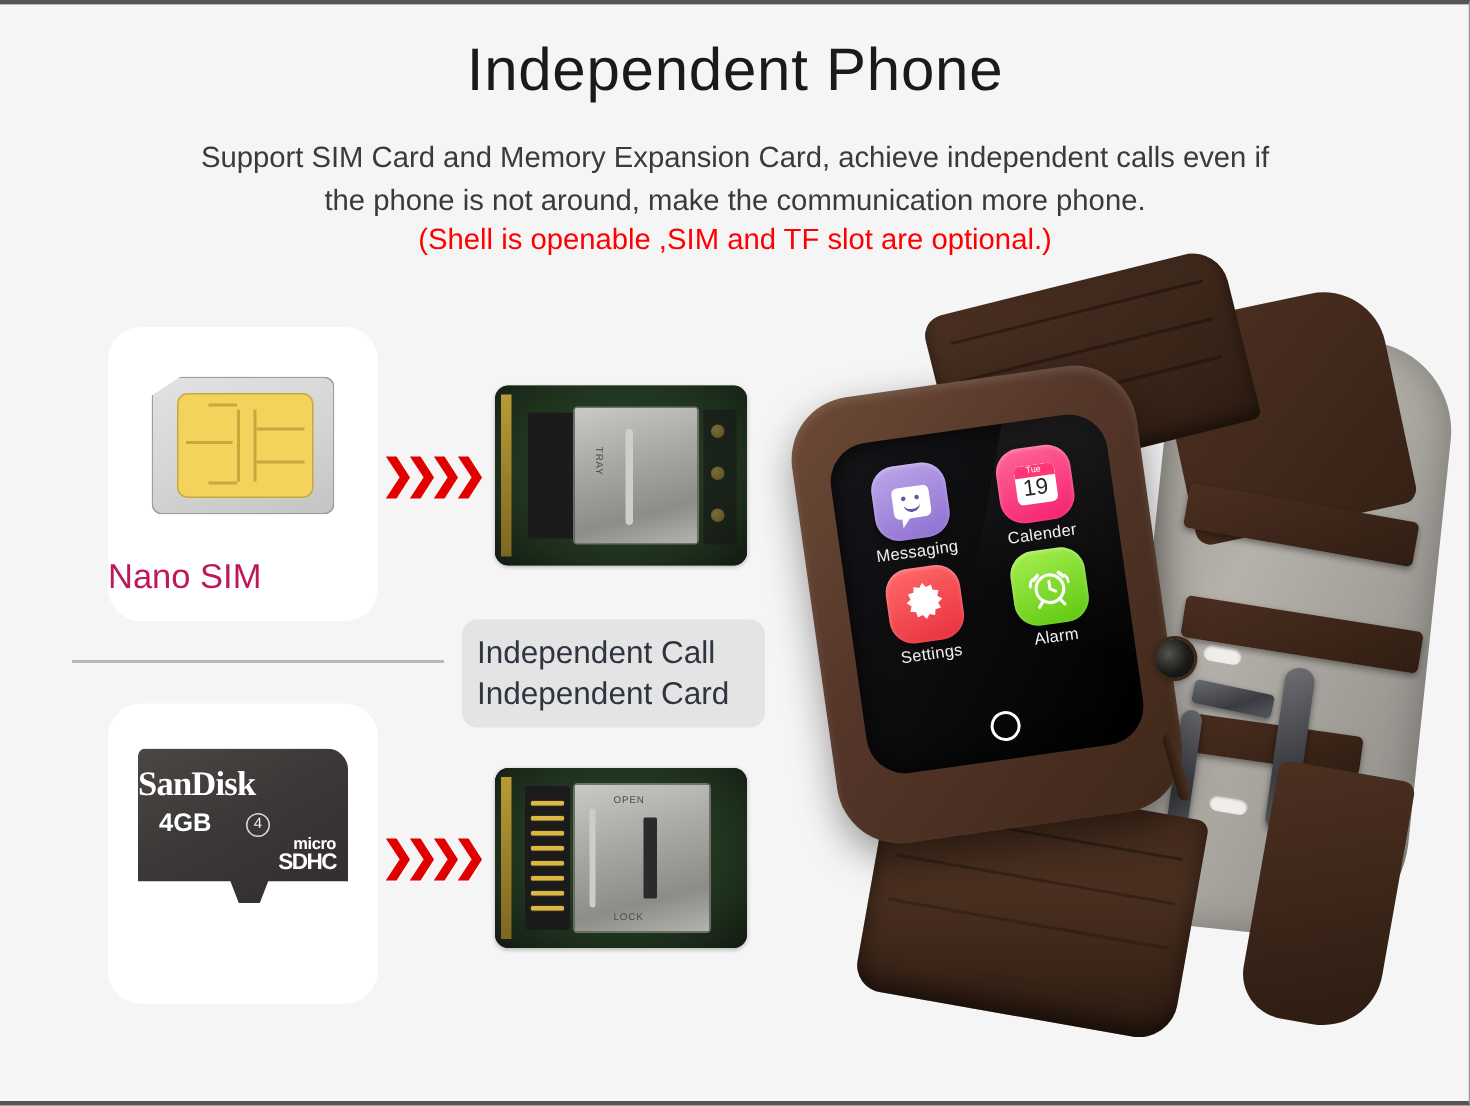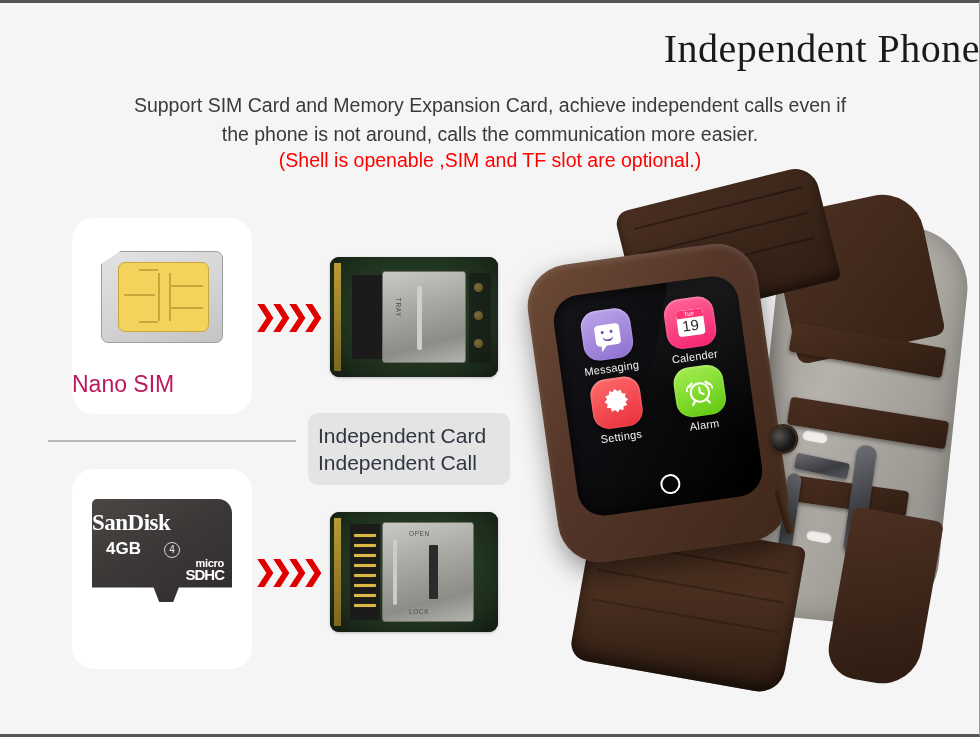--- a/index.html
+++ b/index.html
@@ -11,22 +11,22 @@
     overflow:hidden;
     border-top:3px solid #555;
     border-bottom:3px solid #555;
     border-right:1px solid #9a9a9a;
   }
   #page { position:relative; width:980px; height:731px; background:#f5f5f5; }
 
   
   .title {
     position:absolute; left:0; top:22px; width:980px;
-    text-align:right; font-size:40px; color:#1a1a1a;
-    letter-spacing:0.5px; font-weight:400;font-family:Liberation Serif, serif;
+    text-align:center; font-size:40px; color:#1a1a1a;
+    letter-spacing:0.5px; font-weight:400;
   }
   .subtitle {
     position:absolute; left:50px; top:88px; width:880px;
     text-align:center; font-size:19.5px; color:#3a3a3a;
     line-height:29px;
   }
   .redline {
     position:absolute; left:50px; top:146px; width:880px;
     text-align:center; font-size:19.5px; color:#ff0000;
   }
@@ -310,21 +310,21 @@
   }
 </style>
 </head>
 <body>
 
 <div id="page">
 
   <div class="title">Independent  Phone</div>
   <div class="subtitle">
     <span>Support SIM Card and Memory Expansion Card, achieve independent calls even if</span><br>
-    <span>the phone is not around, calls the communication more easier.</span>
+    <span>the phone is not around, make the communication more phone.</span>
   </div>
   <div class="redline">(Shell is openable ,SIM and TF slot are optional.)</div>
 
   <div class="white-card" id="sim-card-panel">
     <div class="sim-graphic">
       <div class="sim-body"></div>
       <div class="sim-chip">
         <i class="chip-vline"></i>
         <i class="chip-vline2"></i>
         <i class="chip-hl a"></i>
@@ -396,22 +396,22 @@
     <div class="gold-pin" style="left:24px;top:92px;width:22px;height:3px;"></div>
     <div class="metal-tray">
       <div class="tray-slot-line" style="left:10px;top:16px;width:4px;height:66px;border-radius:2px;background:#cdcdc8;"></div>
       <div class="slot-text" style="left:26px;top:7px;">OPEN</div>
       <div class="slot-text" style="left:26px;bottom:6px;">LOCK</div>
       <div class="black-housing" style="left:46px;top:22px;width:9px;height:54px;background:#2b2b2b;border-radius:1px;"></div>
     </div>
   </div>
 
   <div id="callout">
+    <div>Independent Call</div>
     <div>Independent Card</div>
-    <div>Independent Call</div>
   </div>
 
   <div id="watch">
 
     <div class="strap-right-inner"></div>
     <div class="strap-right-outer"></div>
     <div class="strap-loop loop1"></div>
     <div class="strap-loop loop2"></div>
     <div class="strap-loop loop3"></div>
     <div class="strap-hole hole1"></div>

